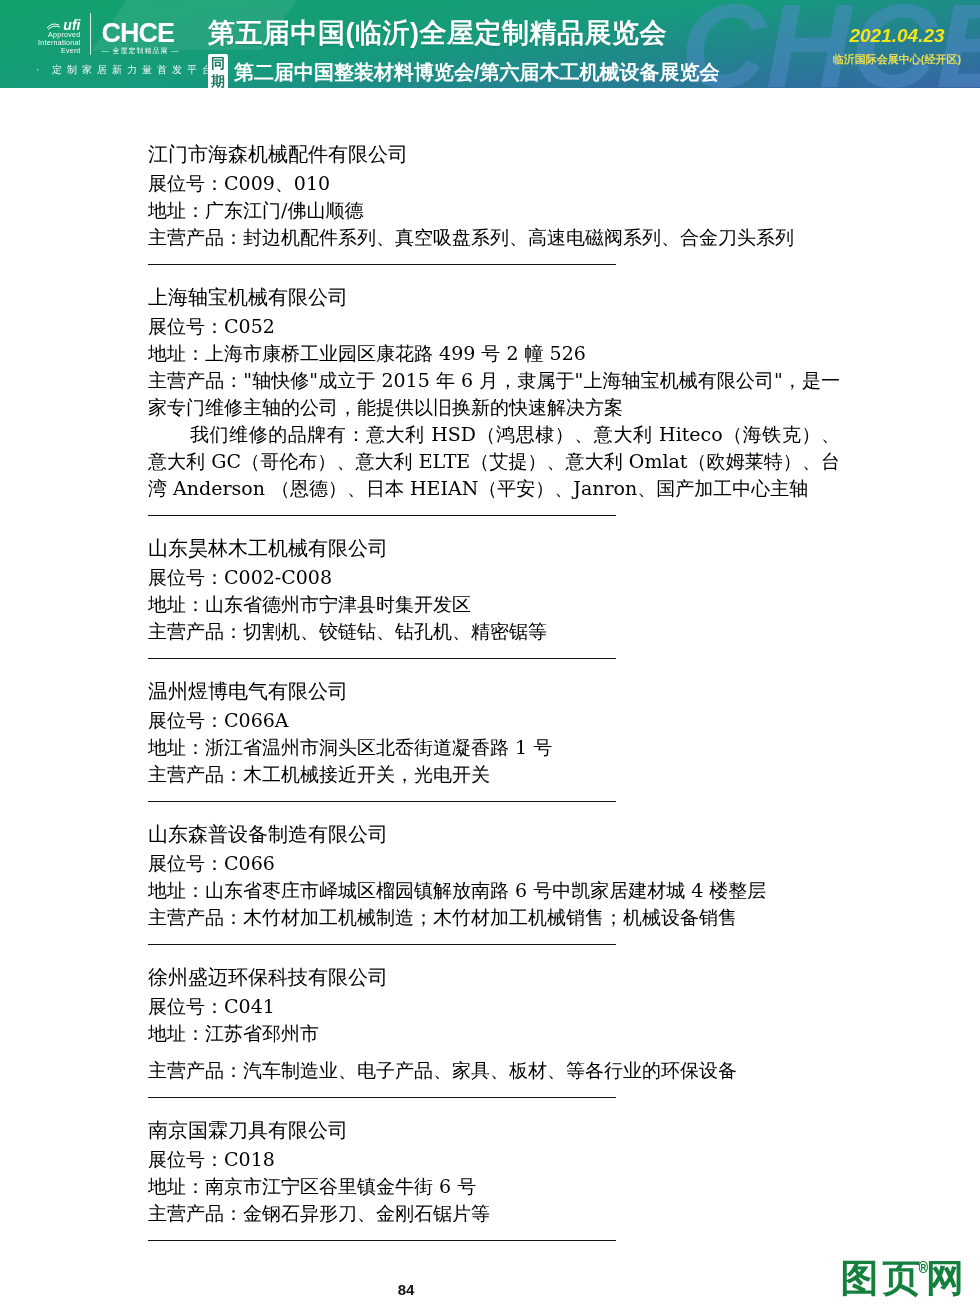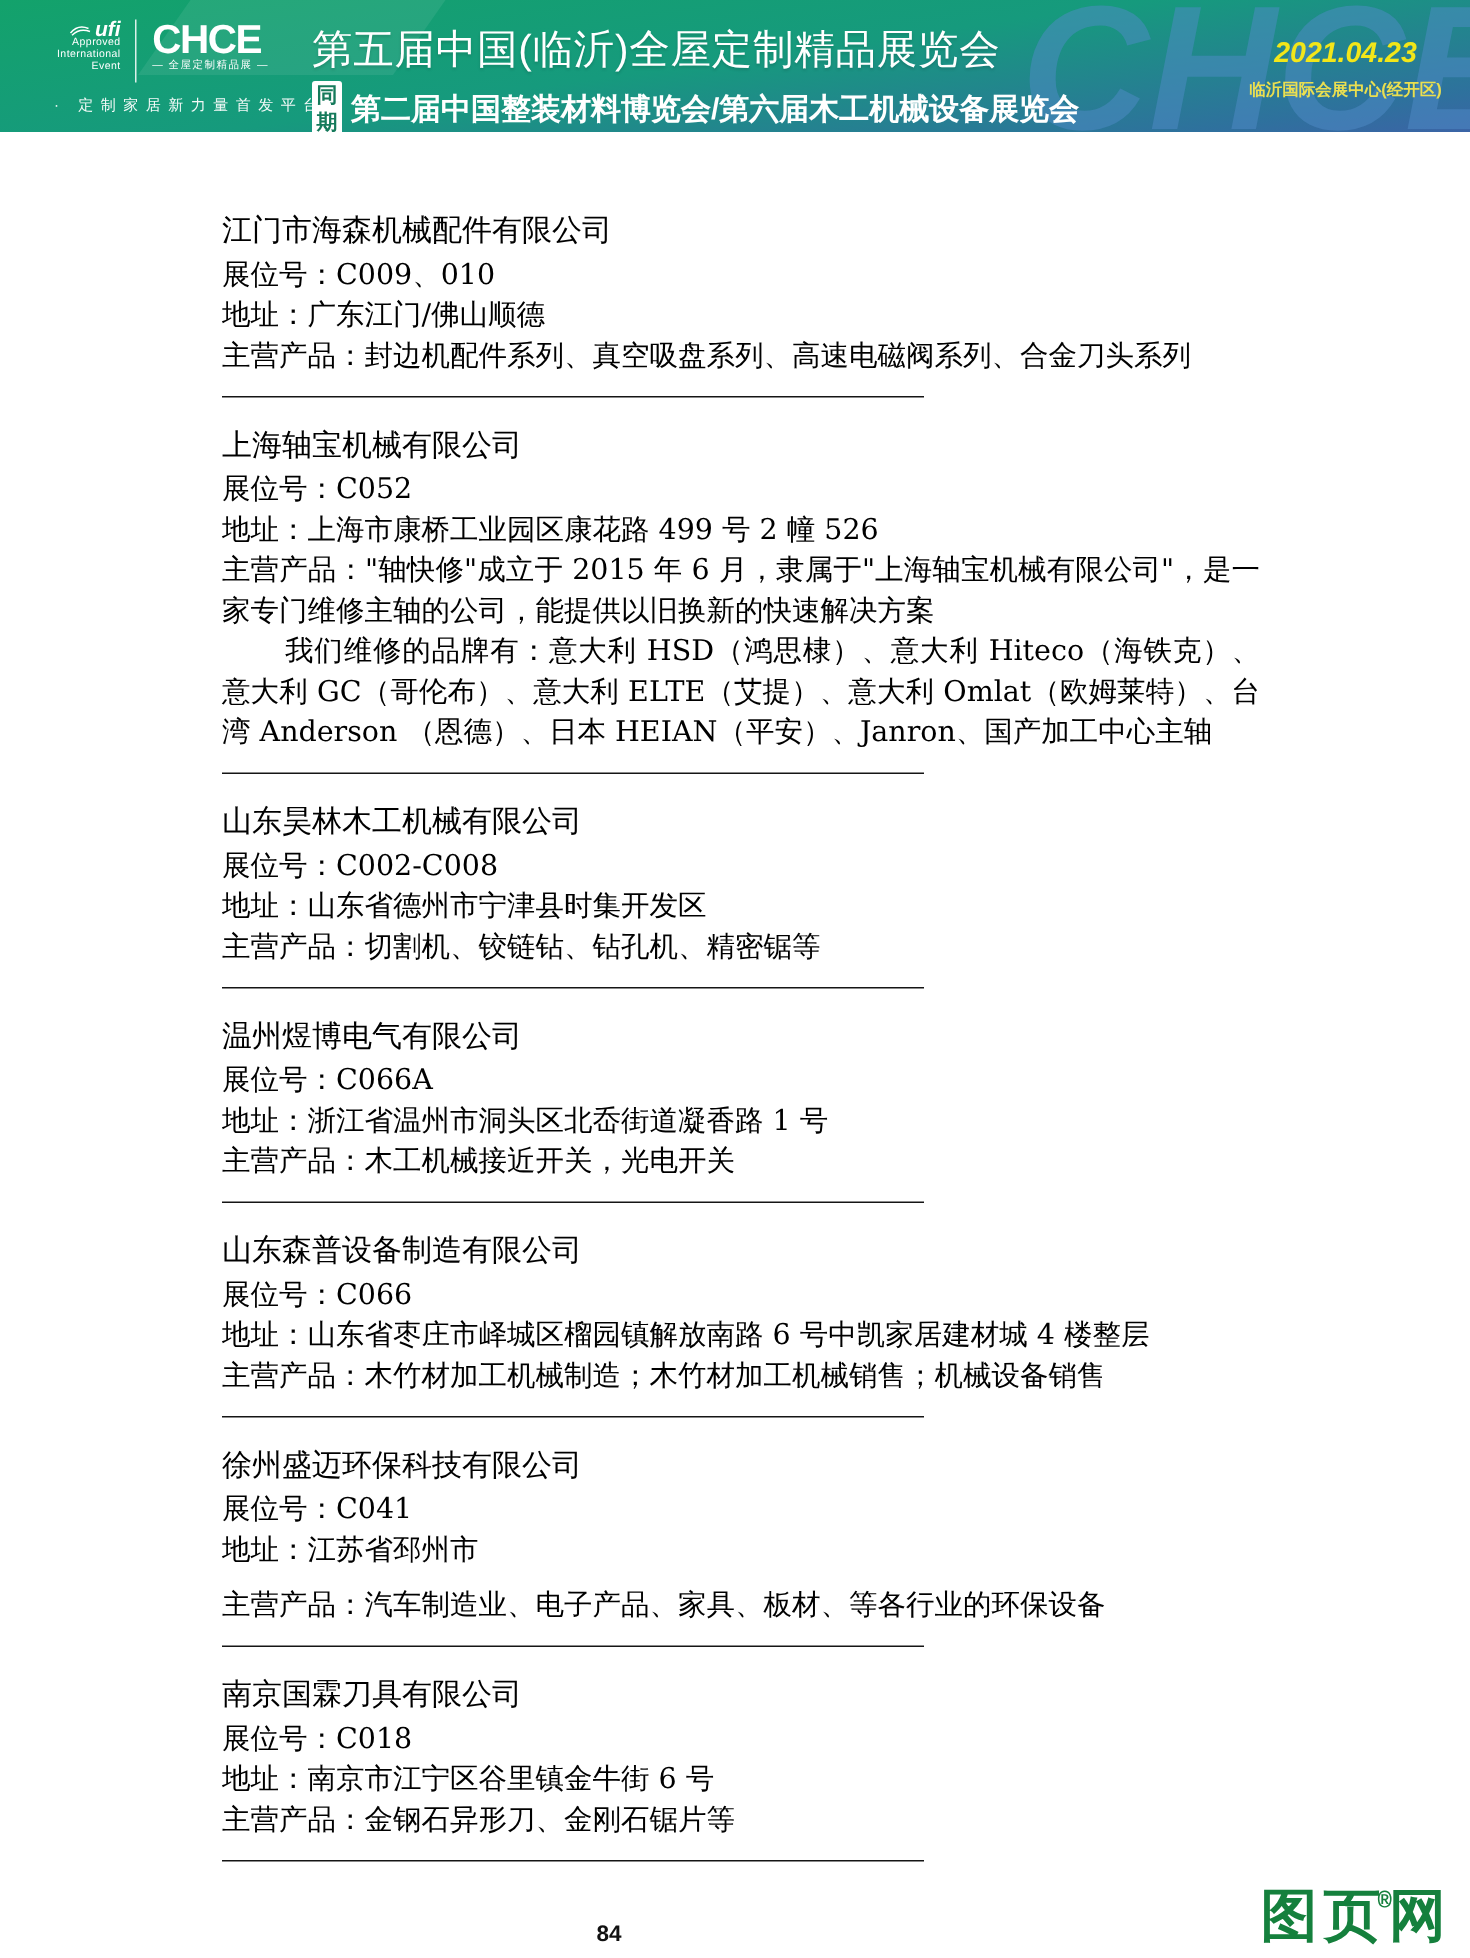--- a/index.html
+++ b/index.html
@@ -28,36 +28,36 @@
   }
   .hdr-watermark {
     position: absolute; right: -35px; top: -22px;
     font-size: 118px; font-weight: 900; font-style: italic;
     letter-spacing: 0px;
     color: rgba(80,140,200,0.50);
     white-space: nowrap;
   }
   .logo-group {
     position: absolute; left: 38px; top: 13px;
-    display: flex; align-items: flex-start; gap: 10px;
+    display: flex; align-items: flex-end; gap: 10px;
   }
   .ufi { text-align: right; line-height: 8px; }
   .ufi-name { font-size: 14px; font-weight: bold; font-style: italic; line-height: 12px; }
   .ufi-sub { font-size: 7px; line-height: 8px; letter-spacing: 0.3px; }
   .logo-divider { width: 1px; height: 42px; background: rgba(255,255,255,0.85); }
   .chce-name { font-size: 27px; font-weight: 900; letter-spacing: -1px; line-height: 26px; }
   .chce-sub { font-size: 7px; letter-spacing: 1px; text-align: center; line-height: 9px; }
   .hdr-tagline {
     position: absolute; left: 36px; top: 63px;
     font-size: 10px; letter-spacing: 5px; color: rgba(255,255,255,0.95);
     white-space: nowrap;
   }
   .title-block { position: absolute; left: 208px; top: 17px; width: 470px; }
   .main-title {
-    font-size: 27px; font-weight: 400; letter-spacing: 0.5px;
+    font-size: 27px; font-weight: 700; letter-spacing: 0.5px;
     line-height: 32px; white-space: nowrap;
     text-shadow: 0 1px 2px rgba(0,0,0,0.15);
   }
   .sub-row { margin-top: 5px; display: flex; align-items: center; gap: 6px; }
   .concurrent-badge {
     background: #ffffff; color: #157a5b;
     font-size: 14px; font-weight: bold;
     padding: 0px 3px; line-height: 18px;
     border-radius: 2px;
   }

